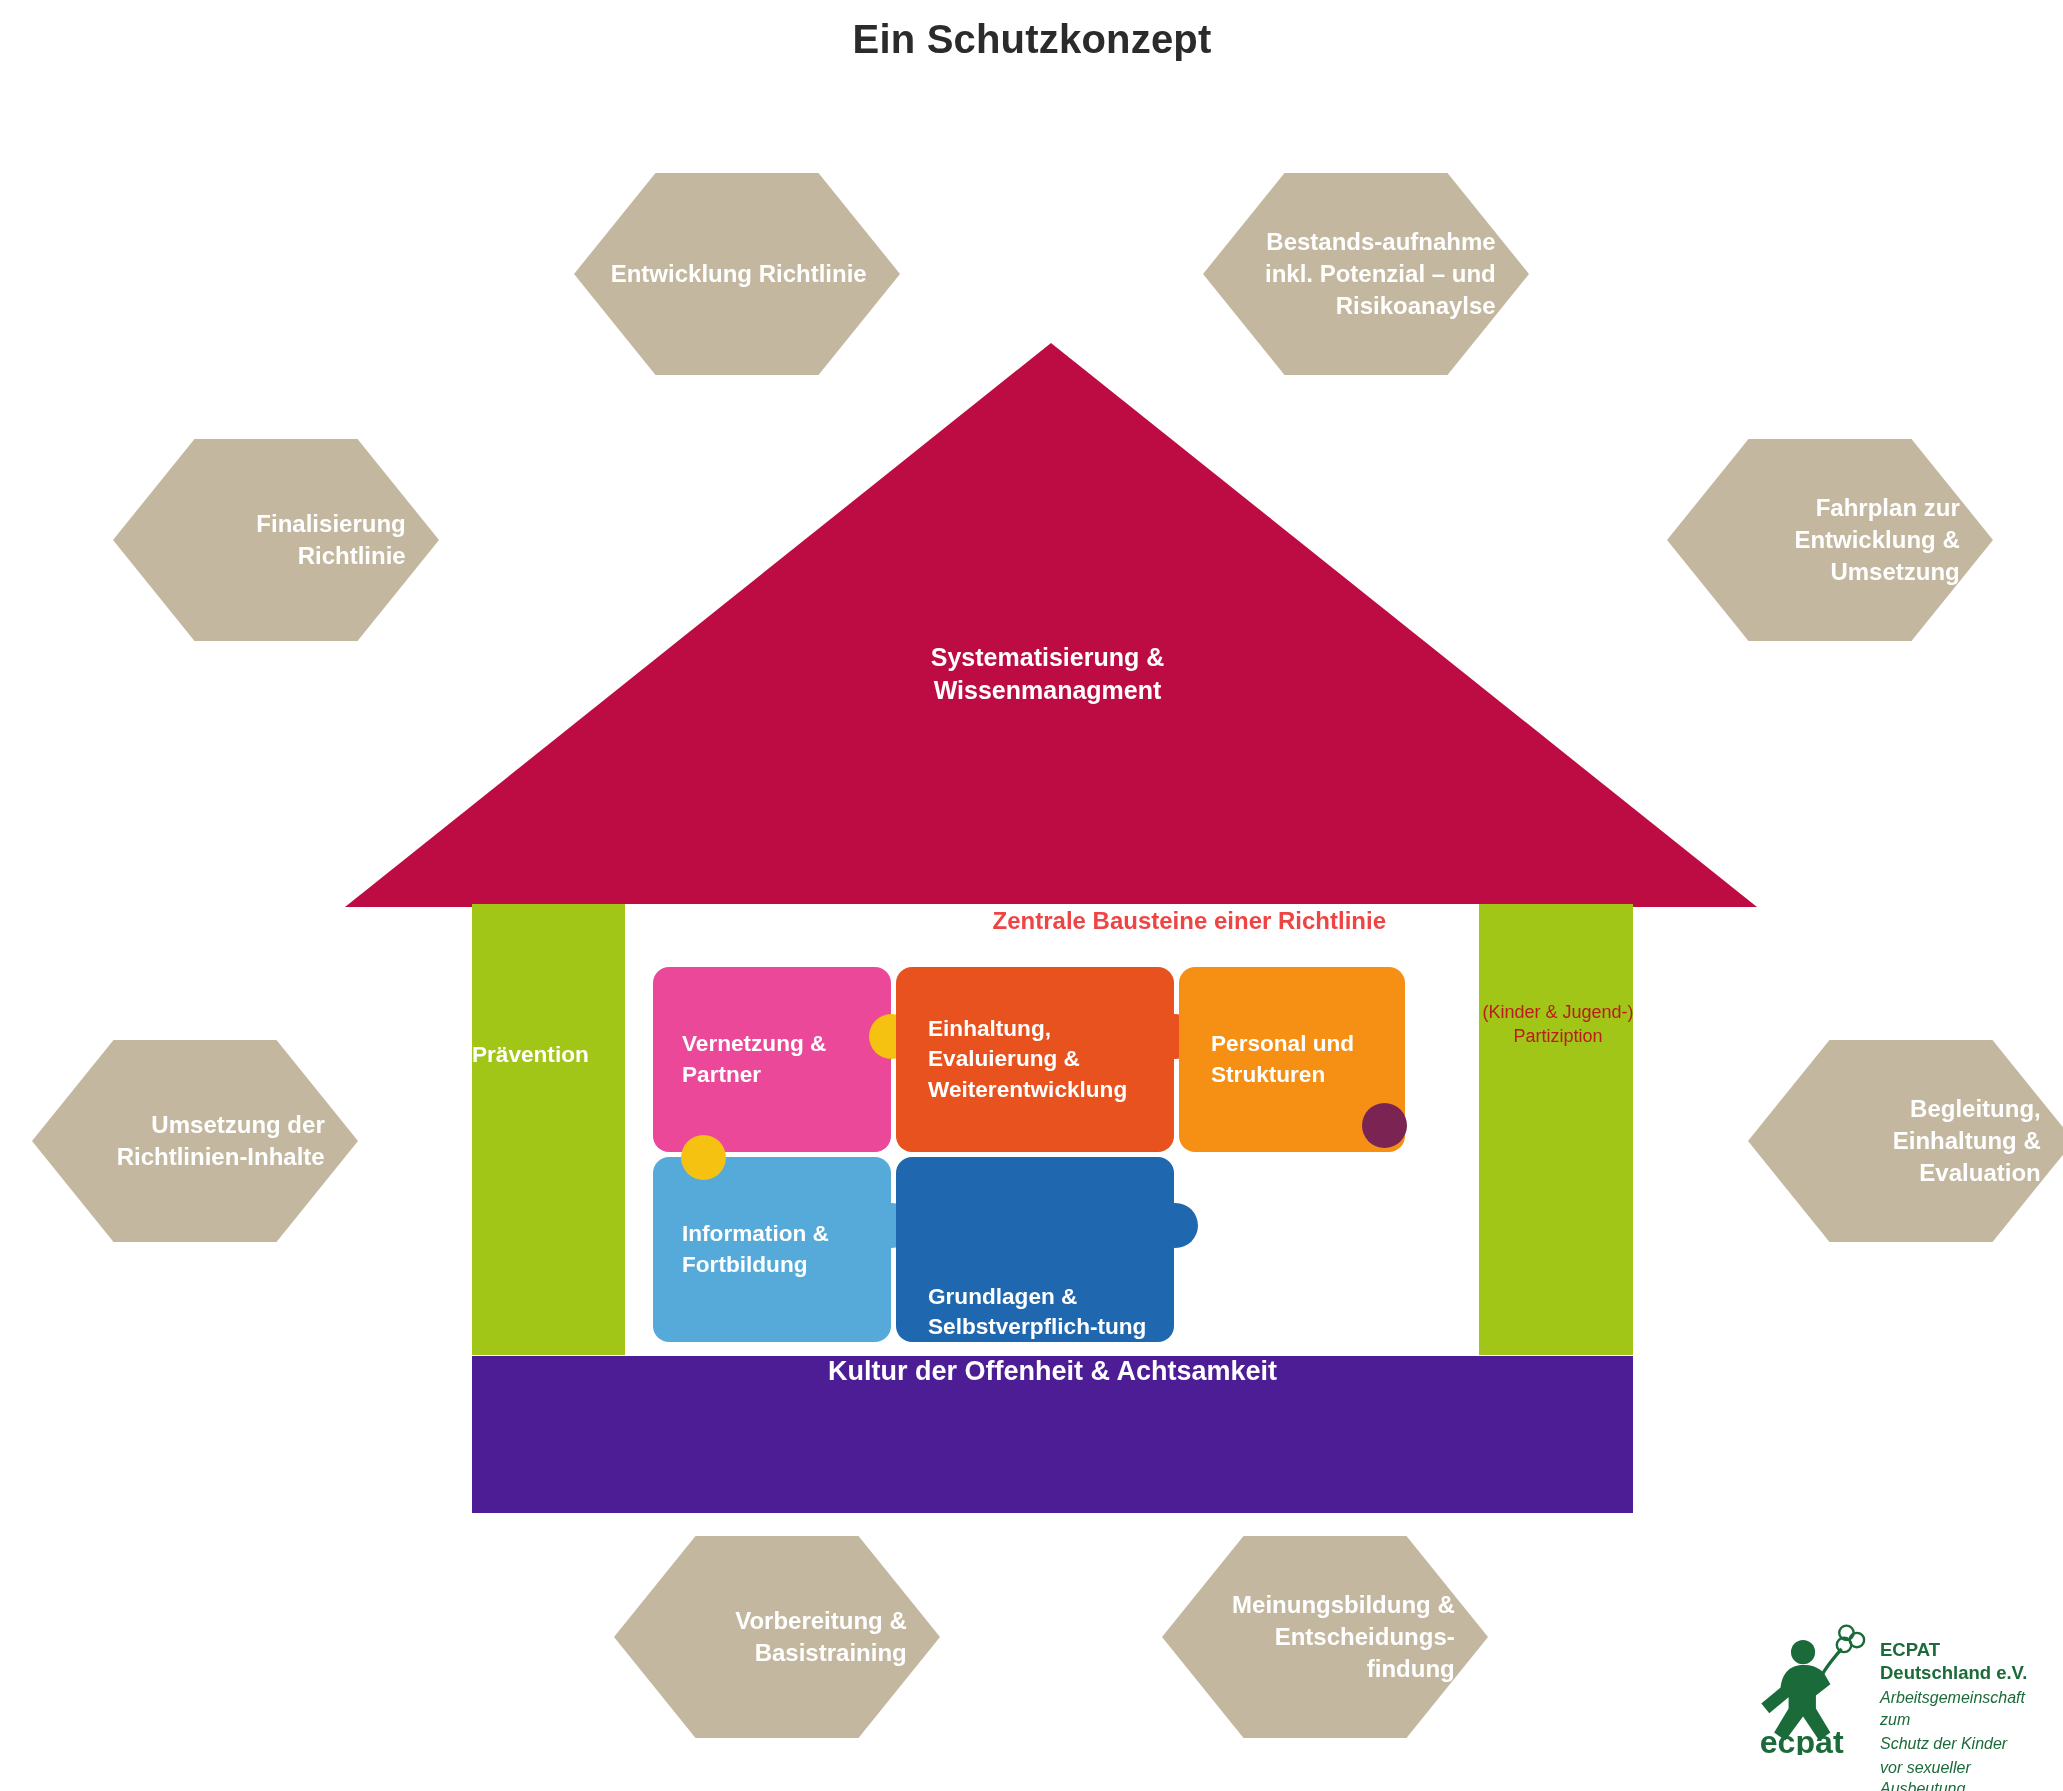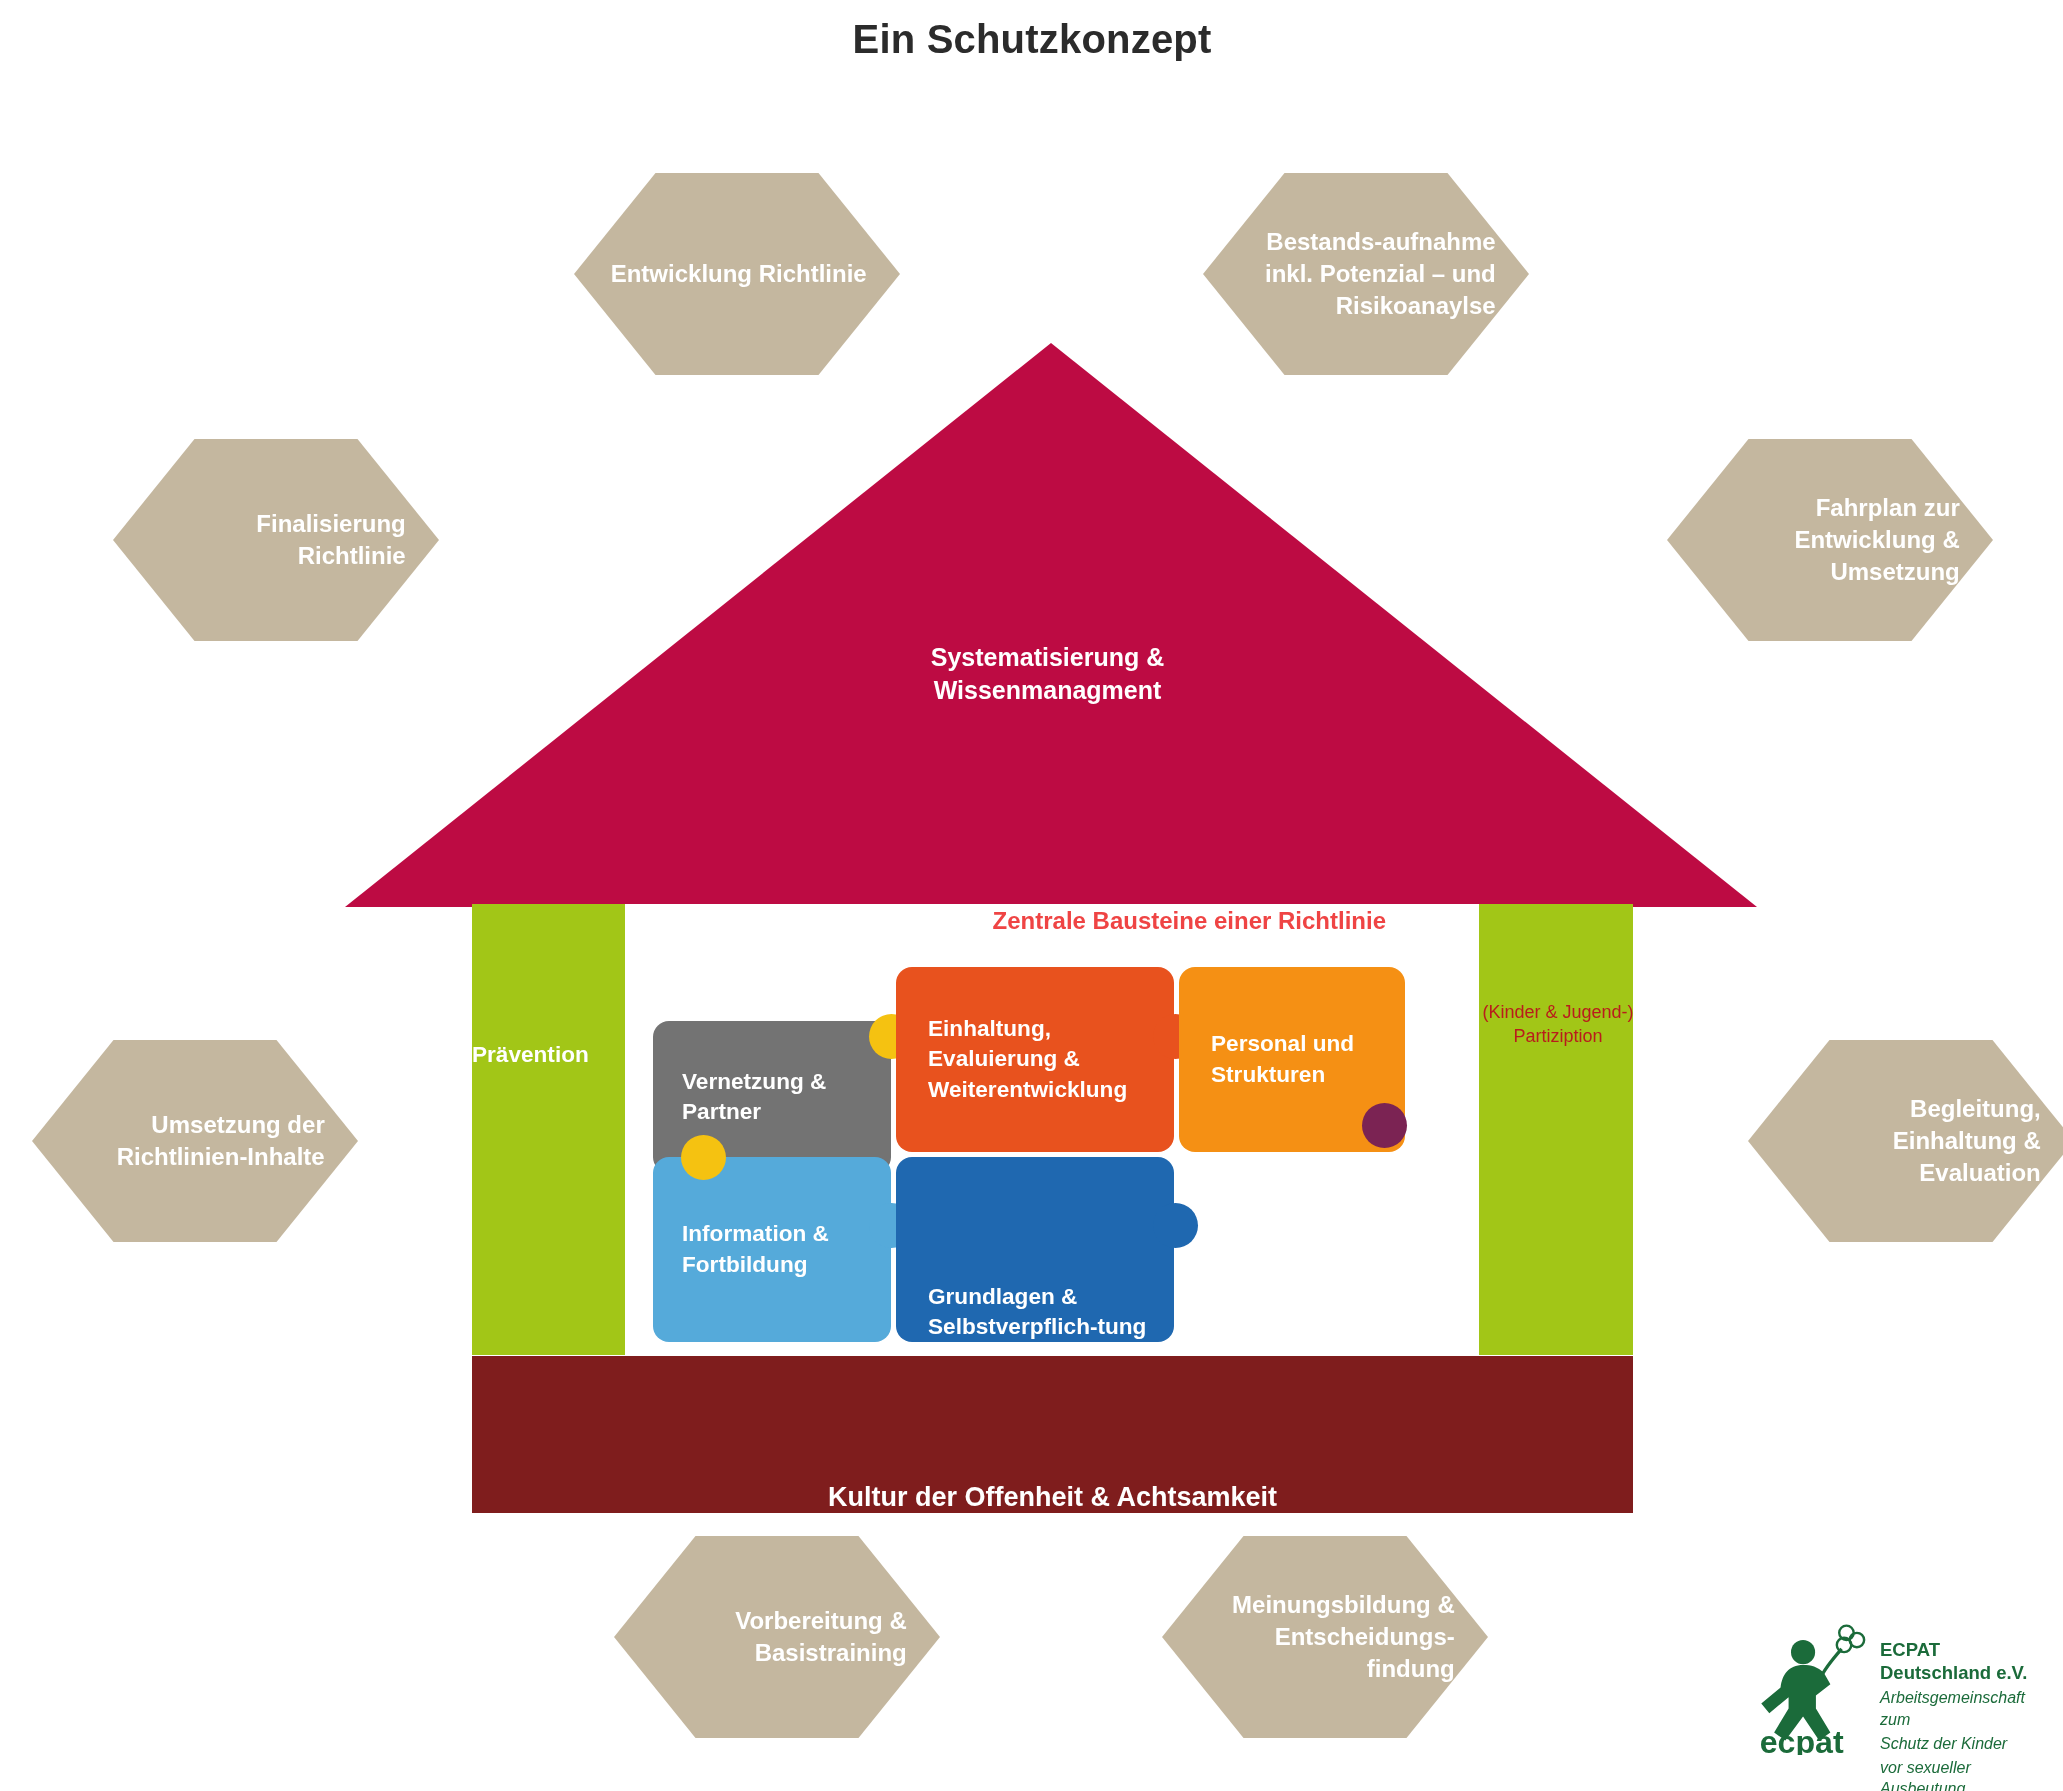--- a/index.html
+++ b/index.html
@@ -130,23 +130,23 @@
     font-size: 24px;
   }
 
   
   #foundation {
     position: absolute;
     left: 472px;
     top: 1356px;
     width: 1161px;
     height: 157px;
-    background: #7f1d1d;
+    background: #4c1d95;
     display: flex;
-    align-items: flex-end;
+    align-items: flex-start;
     justify-content: center;
   }
   #foundation-label {
     color: #ffffff;
     font-weight: bold;
     font-size: 27px;
     text-align: center;
   }
 
   
@@ -248,21 +248,21 @@
   <div id="roof"></div>
   <div id="roof-label">Systematisierung &amp; Wissenmanagment</div>
 
   <div id="house-body"></div>
   <div id="house-inner"></div>
 
   <div id="label-praevention">Prävention</div>
   <div id="label-partizipation">(Kinder &amp; Jugend-) Partiziption</div>
   <div id="label-zentrale">Zentrale Bausteine einer Richtlinie</div>
 
-  <div class="tile left-pad" style="left:653px; top:1021px; width:238px; height:152px; background:#737373;">
+  <div class="tile left-pad" style="left:653px; top:967px; width:238px; height:185px; background:#ec4899;">
     <span>Vernetzung &amp; Partner</span>
   </div>
   <div class="knob" style="left:869px; top:1014px; width:45px; height:45px; background:#f5c211;"></div>
 
   <div class="tile center-pad" style="left:896px; top:967px; width:278px; height:185px; background:#e8521e;">
     <span>Einhaltung, Evaluierung &amp; Weiterentwicklung</span>
   </div>
   <div class="knob" style="left:1153px; top:1014px; width:45px; height:45px; background:#e8521e;"></div>
 
   <div class="tile center-pad" style="left:1179px; top:967px; width:226px; height:185px; background:#f59014;">

